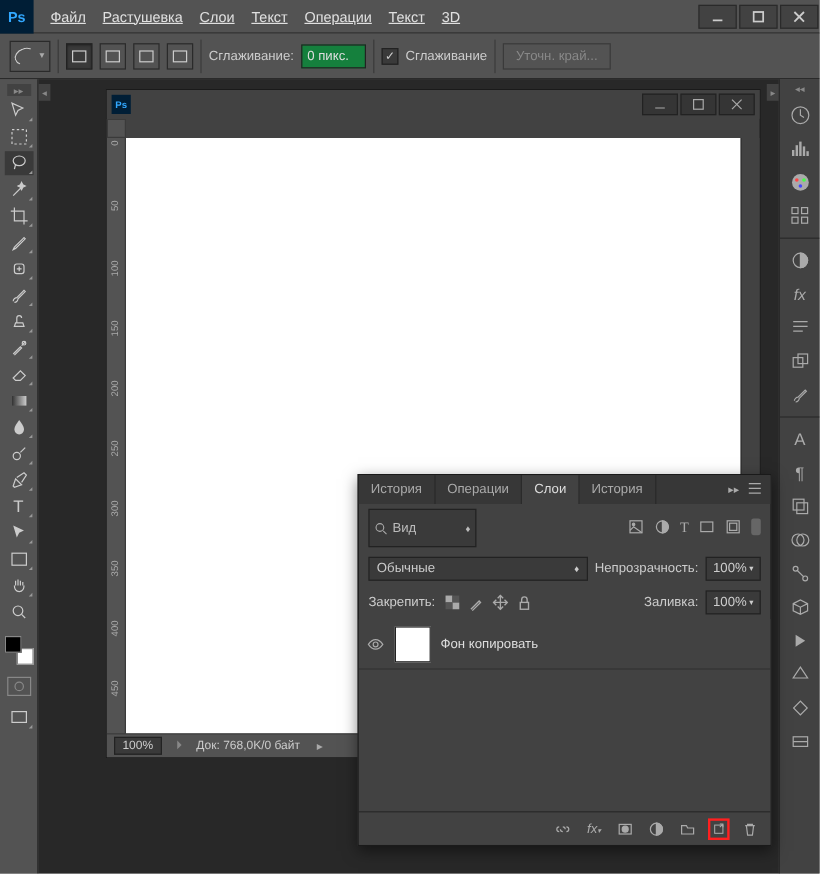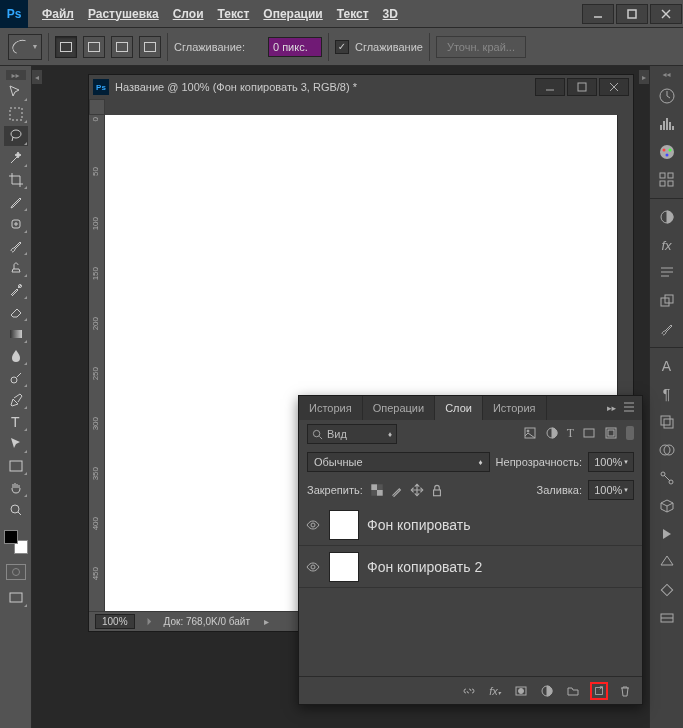--- a/index.html
+++ b/index.html
@@ -1,36 +1,36 @@
 <!DOCTYPE html>
 <html><head>
 <meta charset="utf-8">
 <style>
 * { margin: 0; padding: 0; box-sizing: border-box; font-family: Tahoma, Arial, sans-serif; user-select: none; }
 body { background: #535353; width: 683px; height: 728px; overflow: hidden; position: relative; }
 
 
 .titlebar { height: 28px; background: #535353; display: flex; align-items: center; border-bottom: 1px solid #2a2a2a; }
 .ps-logo { width: 28px; height: 28px; background: #001e36; display: flex; align-items: center; justify-content: center; color: #31a8ff; font-weight: bold; font-size: 12px; }
-.menus { display: flex; gap: 2px; padding-left: 8px; font-weight: bold; }
+.menus { display: flex; gap: 2px; padding-left: 8px; }
 .menu-item { color: #e0e0e0; font-size: 12px; padding: 4px 6px; cursor: pointer; }
 .menu-item span { text-decoration: underline; }
 .win-controls { margin-left: auto; display: flex; }
 .win-btn { width: 32px; height: 20px; background: #424242; border: 1px solid #2a2a2a; display: flex; align-items: center; justify-content: center; color: #ccc; cursor: pointer; margin: 2px 1px; }
 .win-btn svg { width: 10px; height: 10px; }
 
 
 .options-bar { height: 38px; background: #535353; display: flex; align-items: center; padding: 0 8px; border-bottom: 1px solid #2a2a2a; gap: 6px; }
 .tool-preset { width: 34px; height: 26px; background: #535353; border: 1px solid #2a2a2a; display: flex; align-items: center; justify-content: center; }
 .lasso-ico { width: 18px; height: 14px; border: 1.5px solid #ccc; border-radius: 50%; border-bottom-color: transparent; border-right-color: transparent; transform: rotate(-20deg); }
 .sel-mode-btn { width: 22px; height: 22px; border: 1px solid #2a2a2a; display: flex; align-items: center; justify-content: center; background: #535353; cursor: pointer; }
 .sel-mode-btn.active { background: #3a3a3a; border: 1px solid #222; box-shadow: inset 0 1px 2px rgba(0,0,0,0.4); }
 .sel-rect { width: 12px; height: 10px; border: 1px solid #ccc; }
 .opt-label { color: #ccc; font-size: 11px; }
-.opt-input { width: 54px; height: 20px; background: #701a75; border: 1px solid #222; color: #ddd; font-size: 11px; padding: 0 4px; margin-left: 17px; }
+.opt-input { width: 54px; height: 20px; background: #15803d; border: 1px solid #222; color: #ddd; font-size: 11px; padding: 0 4px; }
 .checkbox { width: 14px; height: 14px; background: #3a3a3a; border: 1px solid #222; display: inline-flex; align-items: center; justify-content: center; color: #ccc; font-size: 10px; }
 .refine-btn { height: 22px; padding: 0 10px; background: #535353; border: 1px solid #3a3a3a; color: #888; font-size: 11px; cursor: pointer; }
 .divider-v { width: 1px; height: 28px; background: #3a3a3a; }
 
 
 .workspace { display: flex; height: calc(100% - 66px); }
 .toolbar-left { width: 32px; background: #535353; border-right: 1px solid #2a2a2a; display: flex; flex-direction: column; align-items: center; padding-top: 4px; gap: 2px; }
 .tool-btn { width: 24px; height: 20px; display: flex; align-items: center; justify-content: center; cursor: pointer; position: relative; color: #ccc; }
 .tool-btn.active { background: #3a3a3a; }
 .tool-btn svg { width: 16px; height: 16px; }
@@ -70,36 +70,36 @@
 .side-icon { width: 24px; height: 24px; display: flex; align-items: center; justify-content: center; cursor: pointer; color: #aaa; }
 .side-icon svg { width: 18px; height: 18px; }
 
 
 .panel { position: absolute; left: 298px; top: 395px; width: 345px; height: 310px; background: #424242; border: 1px solid #1a1a1a; display: flex; flex-direction: column; box-shadow: 0 4px 12px rgba(0,0,0,0.5); }
 .panel-tabs { height: 24px; background: #373737; display: flex; align-items: stretch; font-size: 11px; }
 .ptab { padding: 0 10px; color: #aaa; display: flex; align-items: center; cursor: pointer; border-right: 1px solid #2a2a2a; }
 .ptab.active { background: #424242; color: #ddd; }
 .panel-menu { margin-left: auto; display: flex; align-items: center; gap: 6px; padding-right: 6px; color: #aaa; }
 .panel-row { display: flex; align-items: center; padding: 4px 8px; gap: 6px; font-size: 11px; color: #ccc; }
-.search-field { flex: 0 0 90px; height: 20px; background: #3a3a3a; border: 1px solid #222; display: flex; align-items: center; padding: 0 4px; gap: 4px; color: #bbb; font-size: 11px; }
+.search-field { flex: 0 0 90px; height: 32px; background: #3a3a3a; border: 1px solid #222; display: flex; align-items: center; padding: 0 4px; gap: 4px; color: #bbb; font-size: 11px; }
 .filter-icons { display: flex; gap: 8px; margin-left: auto; color: #aaa; }
 .filter-icons svg { width: 14px; height: 14px; }
 .dropdown { height: 20px; background: #3a3a3a; border: 1px solid #222; display: flex; align-items: center; padding: 0 6px; color: #ccc; font-size: 11px; cursor: pointer; }
 .dropdown-arrow { margin-left: auto; font-size: 8px; }
 .pct-field { width: 46px; height: 20px; background: #3a3a3a; border: 1px solid #222; color: #ccc; font-size: 11px; display: flex; align-items: center; justify-content: center; gap: 2px; }
 .lock-icons { display: flex; gap: 4px; color: #aaa; }
 .lock-icons > * { width: 16px; height: 16px; display: flex; align-items: center; justify-content: center; cursor: pointer; }
 
 .layers-list { flex: 1; overflow: auto; background: #424242; }
 .layer-row { height: 42px; display: flex; align-items: center; border-bottom: 1px solid #333; padding: 0 6px; gap: 8px; cursor: pointer; }
 .layer-row.selected { background: #5a7aa0; }
 .layer-eye { width: 16px; height: 16px; color: #aaa; cursor: pointer; display: flex; align-items: center; justify-content: center; }
 .layer-thumb { width: 30px; height: 30px; background: #fff; border: 1px solid #222; }
 .layer-row.selected .layer-thumb { border: 2px solid #fff; outline: 1px solid #333; }
-.layer-name { font-size: 14px; color: #ddd; }
+.layer-name { font-size: 11px; color: #ddd; }
 .layer-lock { margin-left: auto; color: #aaa; }
 
 .panel-footer { height: 28px; background: #424242; border-top: 1px solid #2a2a2a; display: flex; align-items: center; justify-content: flex-end; gap: 8px; padding: 0 8px; color: #aaa; }
 .pf-icon { width: 18px; height: 18px; display: flex; align-items: center; justify-content: center; cursor: pointer; }
 .pf-icon svg { width: 14px; height: 14px; }
 .highlighted-red { border: 2px solid #ff2020; padding: 1px; }
 
 .expand-arrow { position: absolute; top: 4px; width: 10px; height: 14px; background: #424242; color: #888; display: flex; align-items: center; justify-content: center; font-size: 8px; cursor: pointer; }
 .expand-left { left: 0; }
 .expand-right { right: 0; }
@@ -315,21 +315,20 @@
       </div>
   </div>
 
   <div class="doc-area">
     <div class="expand-arrow expand-left">◂</div>
     <div class="expand-arrow expand-right">▸</div>
 
     <div class="doc-window">
       <div class="doc-titlebar">
         <div class="doc-title-ps">Ps</div>
-        <span>Название @ 100% (Фон копировать 3, RGB/8) *</span>
         <div class="doc-win-controls">
           <div class="doc-win-btn">
               <svg viewBox="0 0 10 10" width="10" height="10">
                 <line x1="1" y1="8" x2="9" y2="8" stroke="currentColor"></line>
               </svg>
             </div>
           <div class="doc-win-btn">
               <svg viewBox="0 0 10 10" width="10" height="10">
                 <rect x="1" y="1" width="8" height="8" fill="none" stroke="currentColor"></rect>
               </svg>
@@ -608,30 +607,20 @@
     <div class="layer-row">
       <div class="layer-eye">
           <svg viewBox="0 0 16 16" fill="none" stroke="currentColor">
             <path d="M2 8c2-3 4-4 6-4s4 1 6 4c-2 3-4 4-6 4s-4-1-6-4z"></path>
             <circle cx="8" cy="8" r="2"></circle>
           </svg>
         </div>
       <div class="layer-thumb"></div>
       <span class="layer-name">Фон копировать</span>
     </div>
-    <div class="layer-row">
-      <div class="layer-eye">
-          <svg viewBox="0 0 16 16" fill="none" stroke="currentColor">
-            <path d="M2 8c2-3 4-4 6-4s4 1 6 4c-2 3-4 4-6 4s-4-1-6-4z"></path>
-            <circle cx="8" cy="8" r="2"></circle>
-          </svg>
-        </div>
-      <div class="layer-thumb"></div>
-      <span class="layer-name">Фон копировать 2</span>
-    </div>
   </div>
 
   <div class="panel-footer">
     <div class="pf-icon">
         <svg viewBox="0 0 14 14" fill="none" stroke="currentColor">
           <path d="M5 7a2 2 0 002 2h0M9 7a2 2 0 00-2-2h0M4 5a2 2 0 000 4M10 5a2 2 0 010 4"></path>
         </svg>
       </div>
     <div class="pf-icon">
         <span style="font-style:italic;font-size:11px;">fx<span style="font-size:6px;">▾</span></span>

